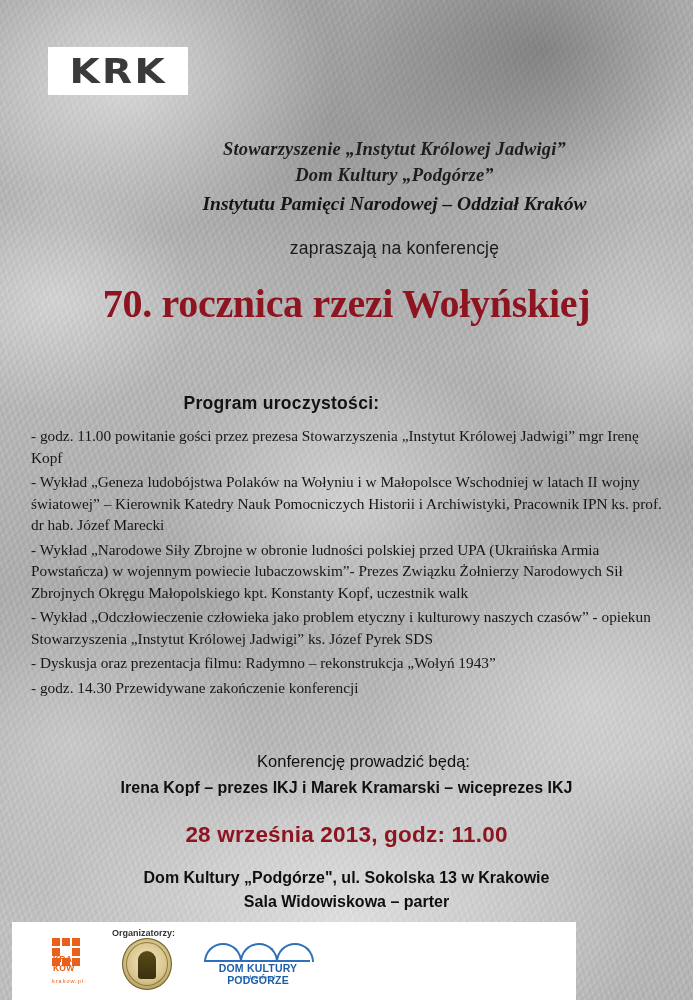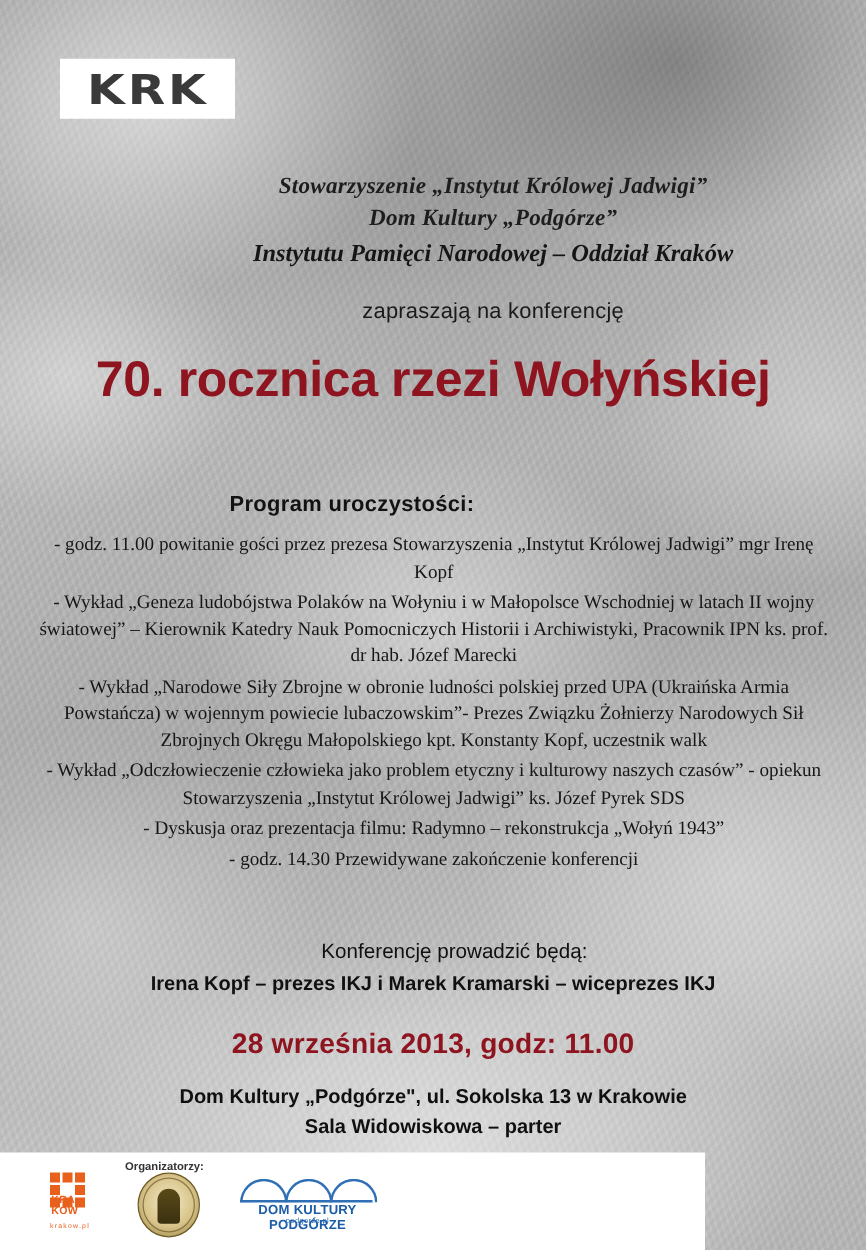--- a/index.html
+++ b/index.html
@@ -94,21 +94,21 @@
     color: #1a1a1a;
     margin-top: 21px;
     letter-spacing: 0.2px;
   }
   #main-title {
     position: absolute;
     left: 0;
     top: 281px;
     width: 693px;
     text-align: center;
-    font-family: Liberation Sans, sans-serif;
+    font-family: Liberation Serif, serif;
     font-weight: bold;
     font-size: 40px;
     color: #8e1420;
     letter-spacing: -0.3px;
     line-height: 46px;
   }
 
   
   #program-heading {
     position: absolute;
@@ -127,21 +127,21 @@
     left: 31px;
     top: 425px;
     width: 632px;
   }
   .prog-item {
     font-family: "Liberation Serif", serif;
     font-size: 15.3px;
     color: #161616;
     line-height: 21.5px;
     margin-bottom: 3px;
-    text-align: center;
+    text-align: left;
   }
 
   
   #hosts {
     position: absolute;
     left: 0;
     top: 750px;
     width: 693px;
     text-align: center;
   }
@@ -184,21 +184,21 @@
     font-family: "Liberation Sans", sans-serif;
     font-weight: bold;
     font-size: 16px;
     color: #0f0f0f;
     line-height: 24px;
   }
 
   
   #footer {
     position: absolute;
-    left: 0;
+    left: 12px;
     bottom: 0;
     width: 564px;
     height: 78px;
     background: #ffffff;
   }
   #organizers-label {
     position: absolute;
     left: 100px;
     top: 6px;
     font-family: "Liberation Sans", sans-serif;

